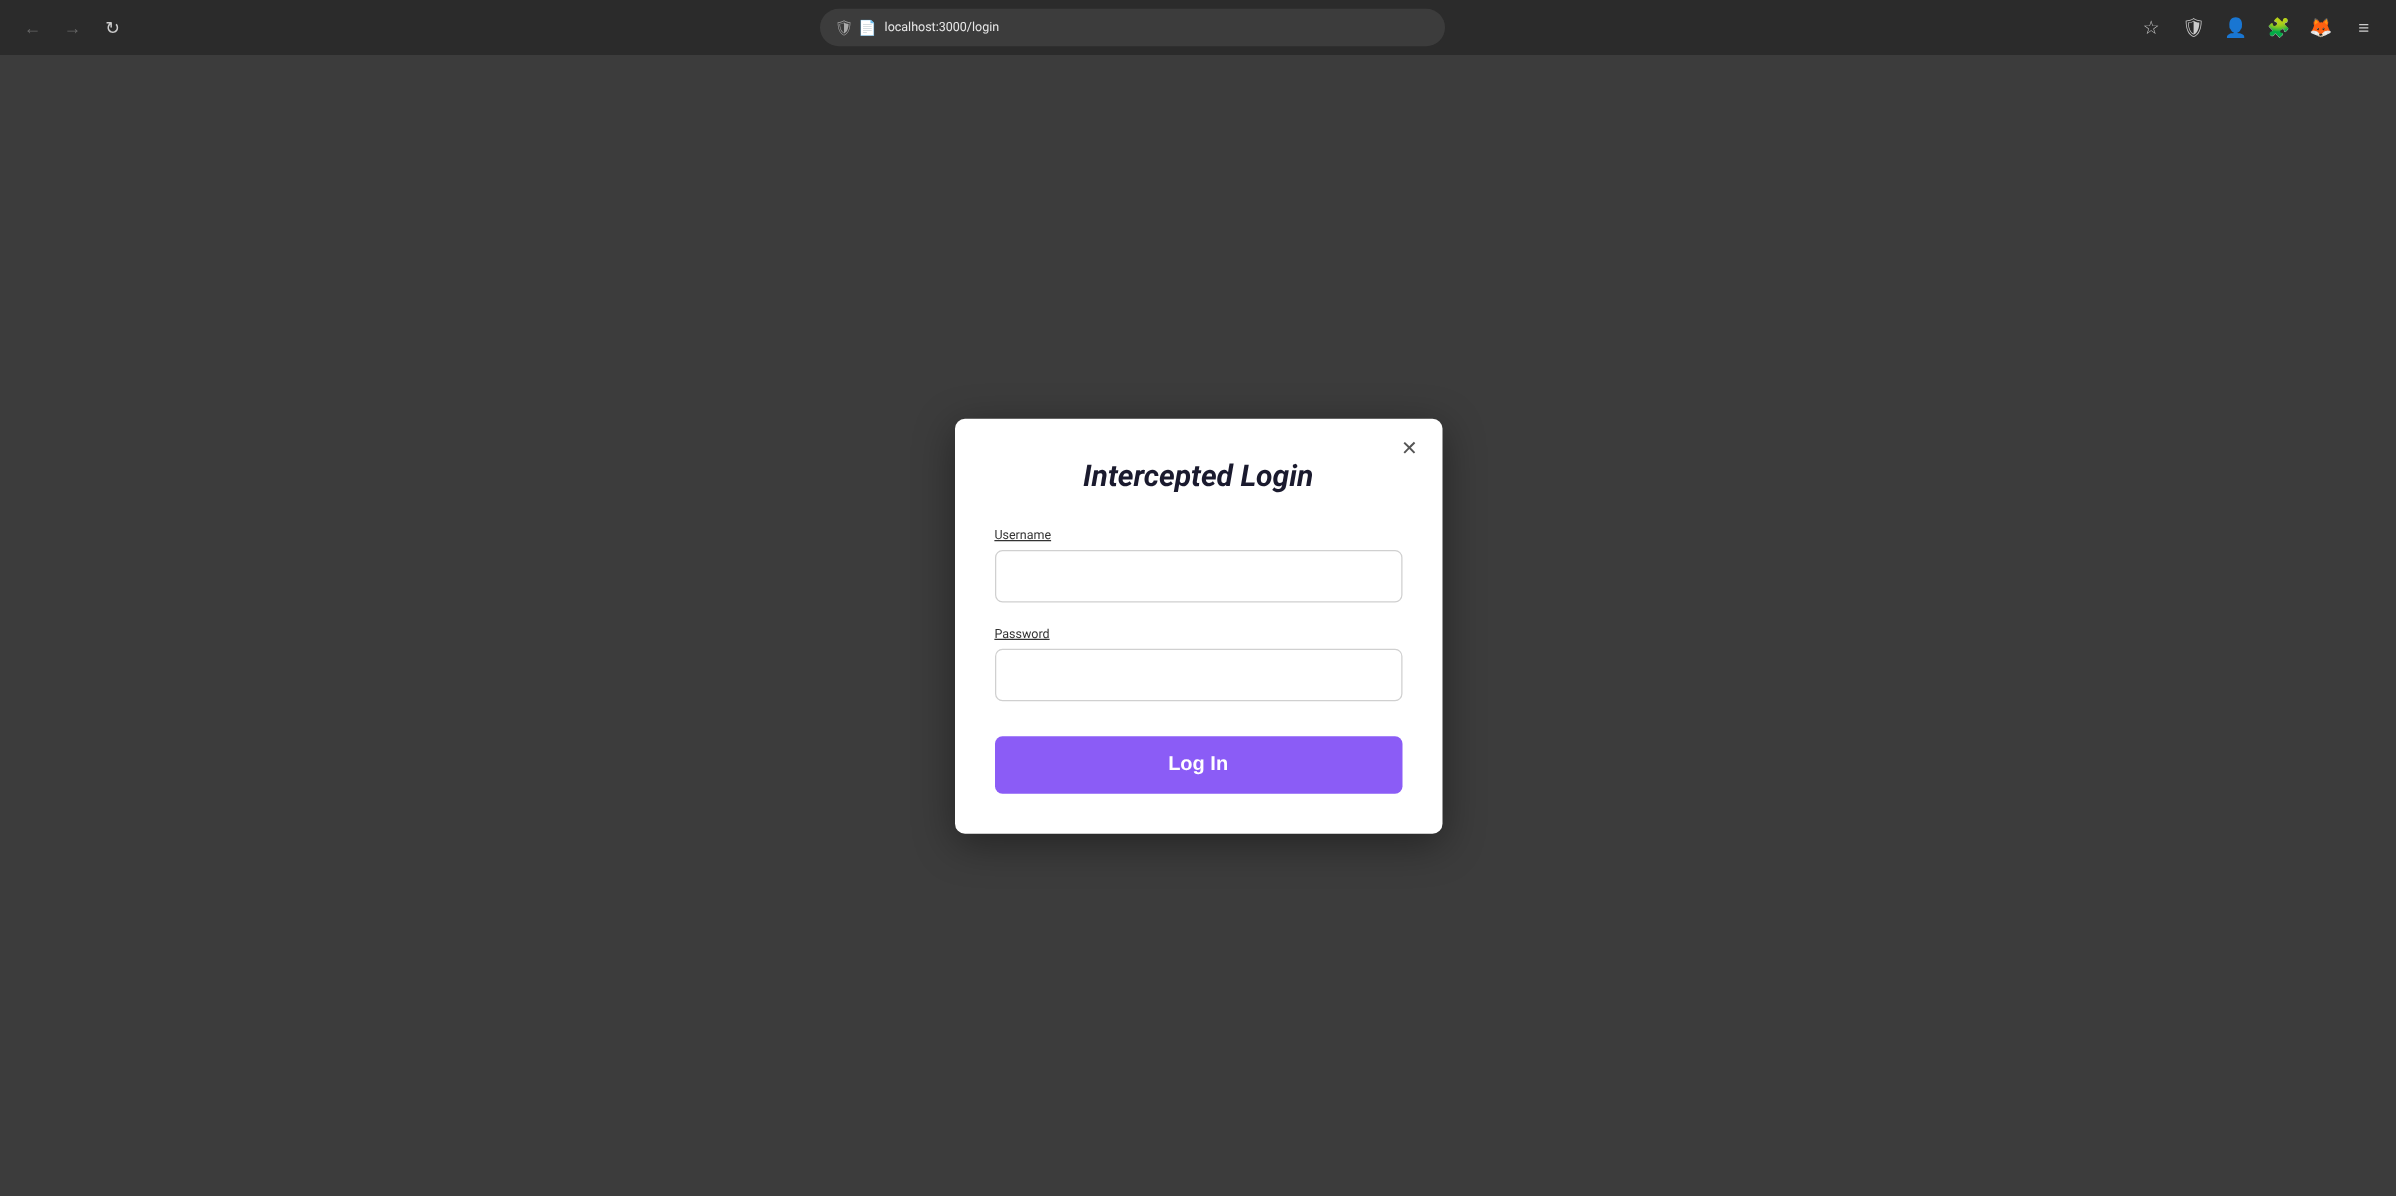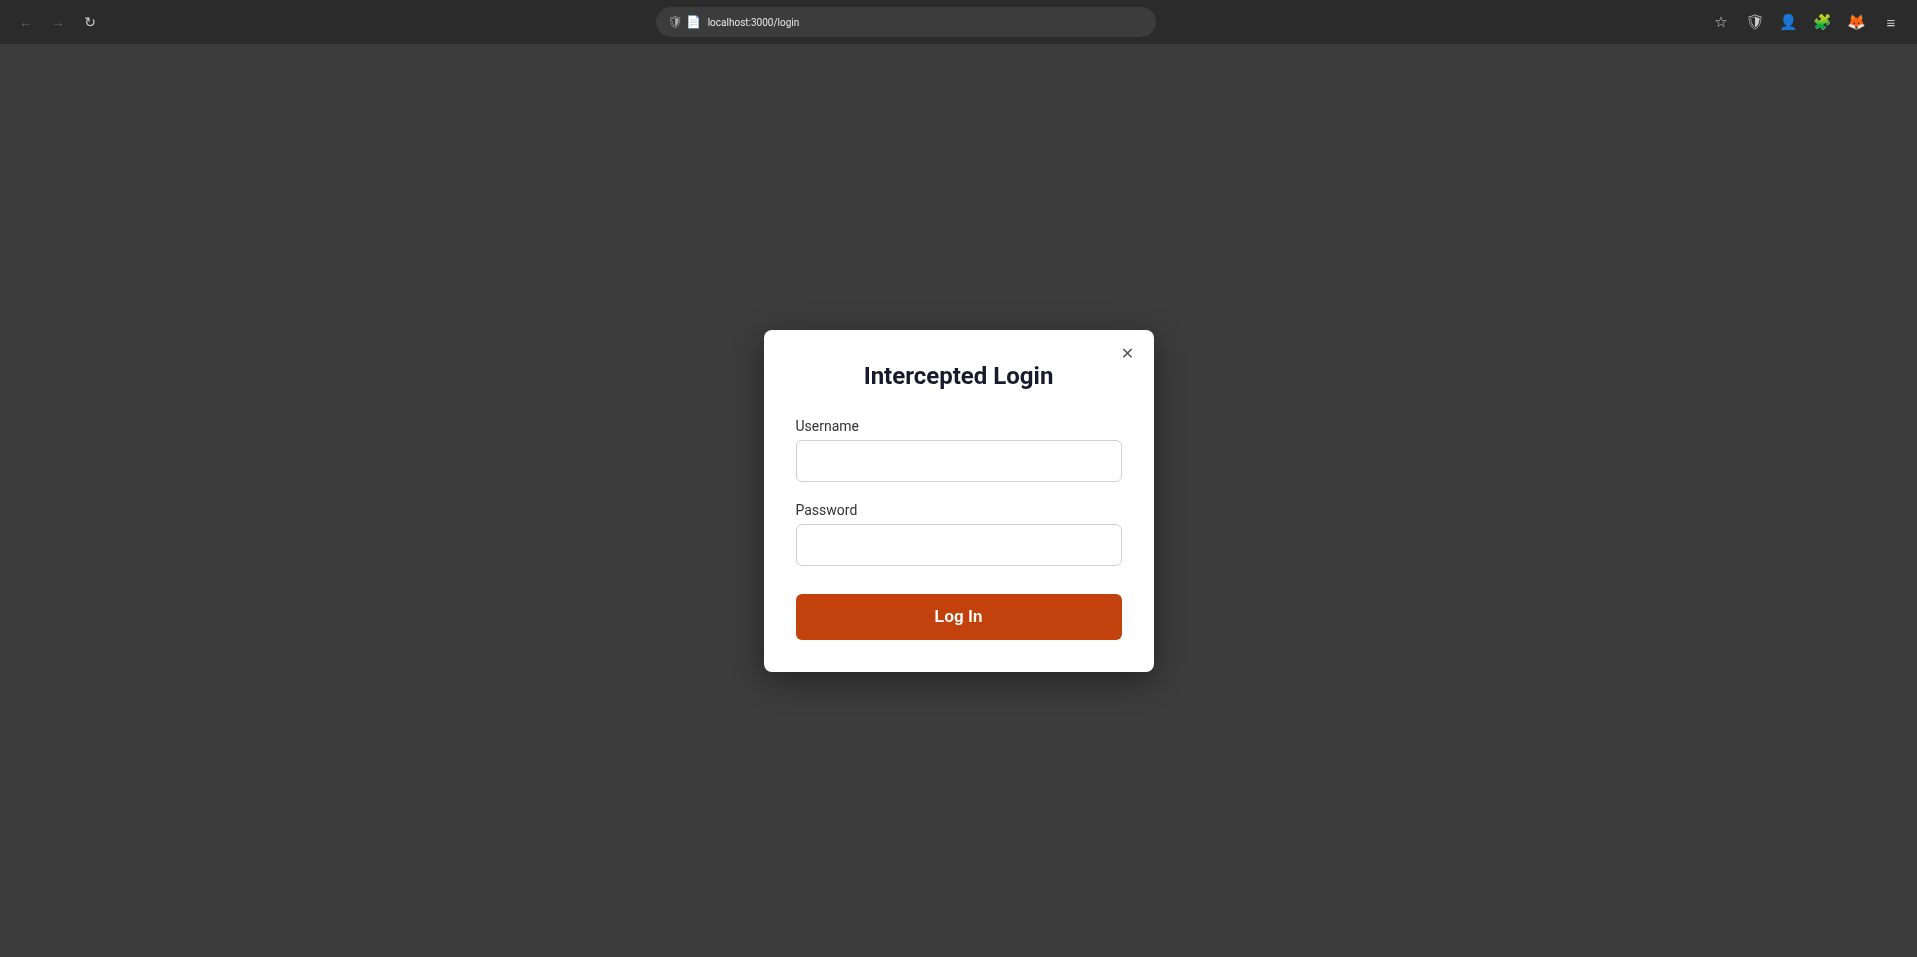--- a/index.html
+++ b/index.html
@@ -153,49 +153,51 @@
       justify-content: center;
       border-radius: 4px;
     }
 
     .modal-title {
       font-size: 24px;
       font-weight: 700;
       color: #1a1a2e;
       text-align: center;
       margin-bottom: 28px;
+      font-style: italic;
     }
 
     .form-group {
       margin-bottom: 20px;
     }
 
     .form-label {
       display: block;
-      font-size: 14px;
+      font-size: 10px;
       color: #333;
       margin-bottom: 6px;
+      text-decoration: underline;
     }
 
     .form-input {
       width: 100%;
       height: 42px;
       border: 1.5px solid #d0d0d0;
       border-radius: 6px;
       padding: 0 12px;
       font-size: 14px;
       color: #333;
       outline: none;
       background: #fff;
     }
 
     .login-button {
       width: 100%;
       height: 46px;
-      background: #c2410c;
+      background: #8b5cf6;
       color: #ffffff;
       border: none;
       border-radius: 6px;
       font-size: 16px;
       font-weight: 600;
       cursor: pointer;
       margin-top: 8px;
     }
   </style>
 </head>

